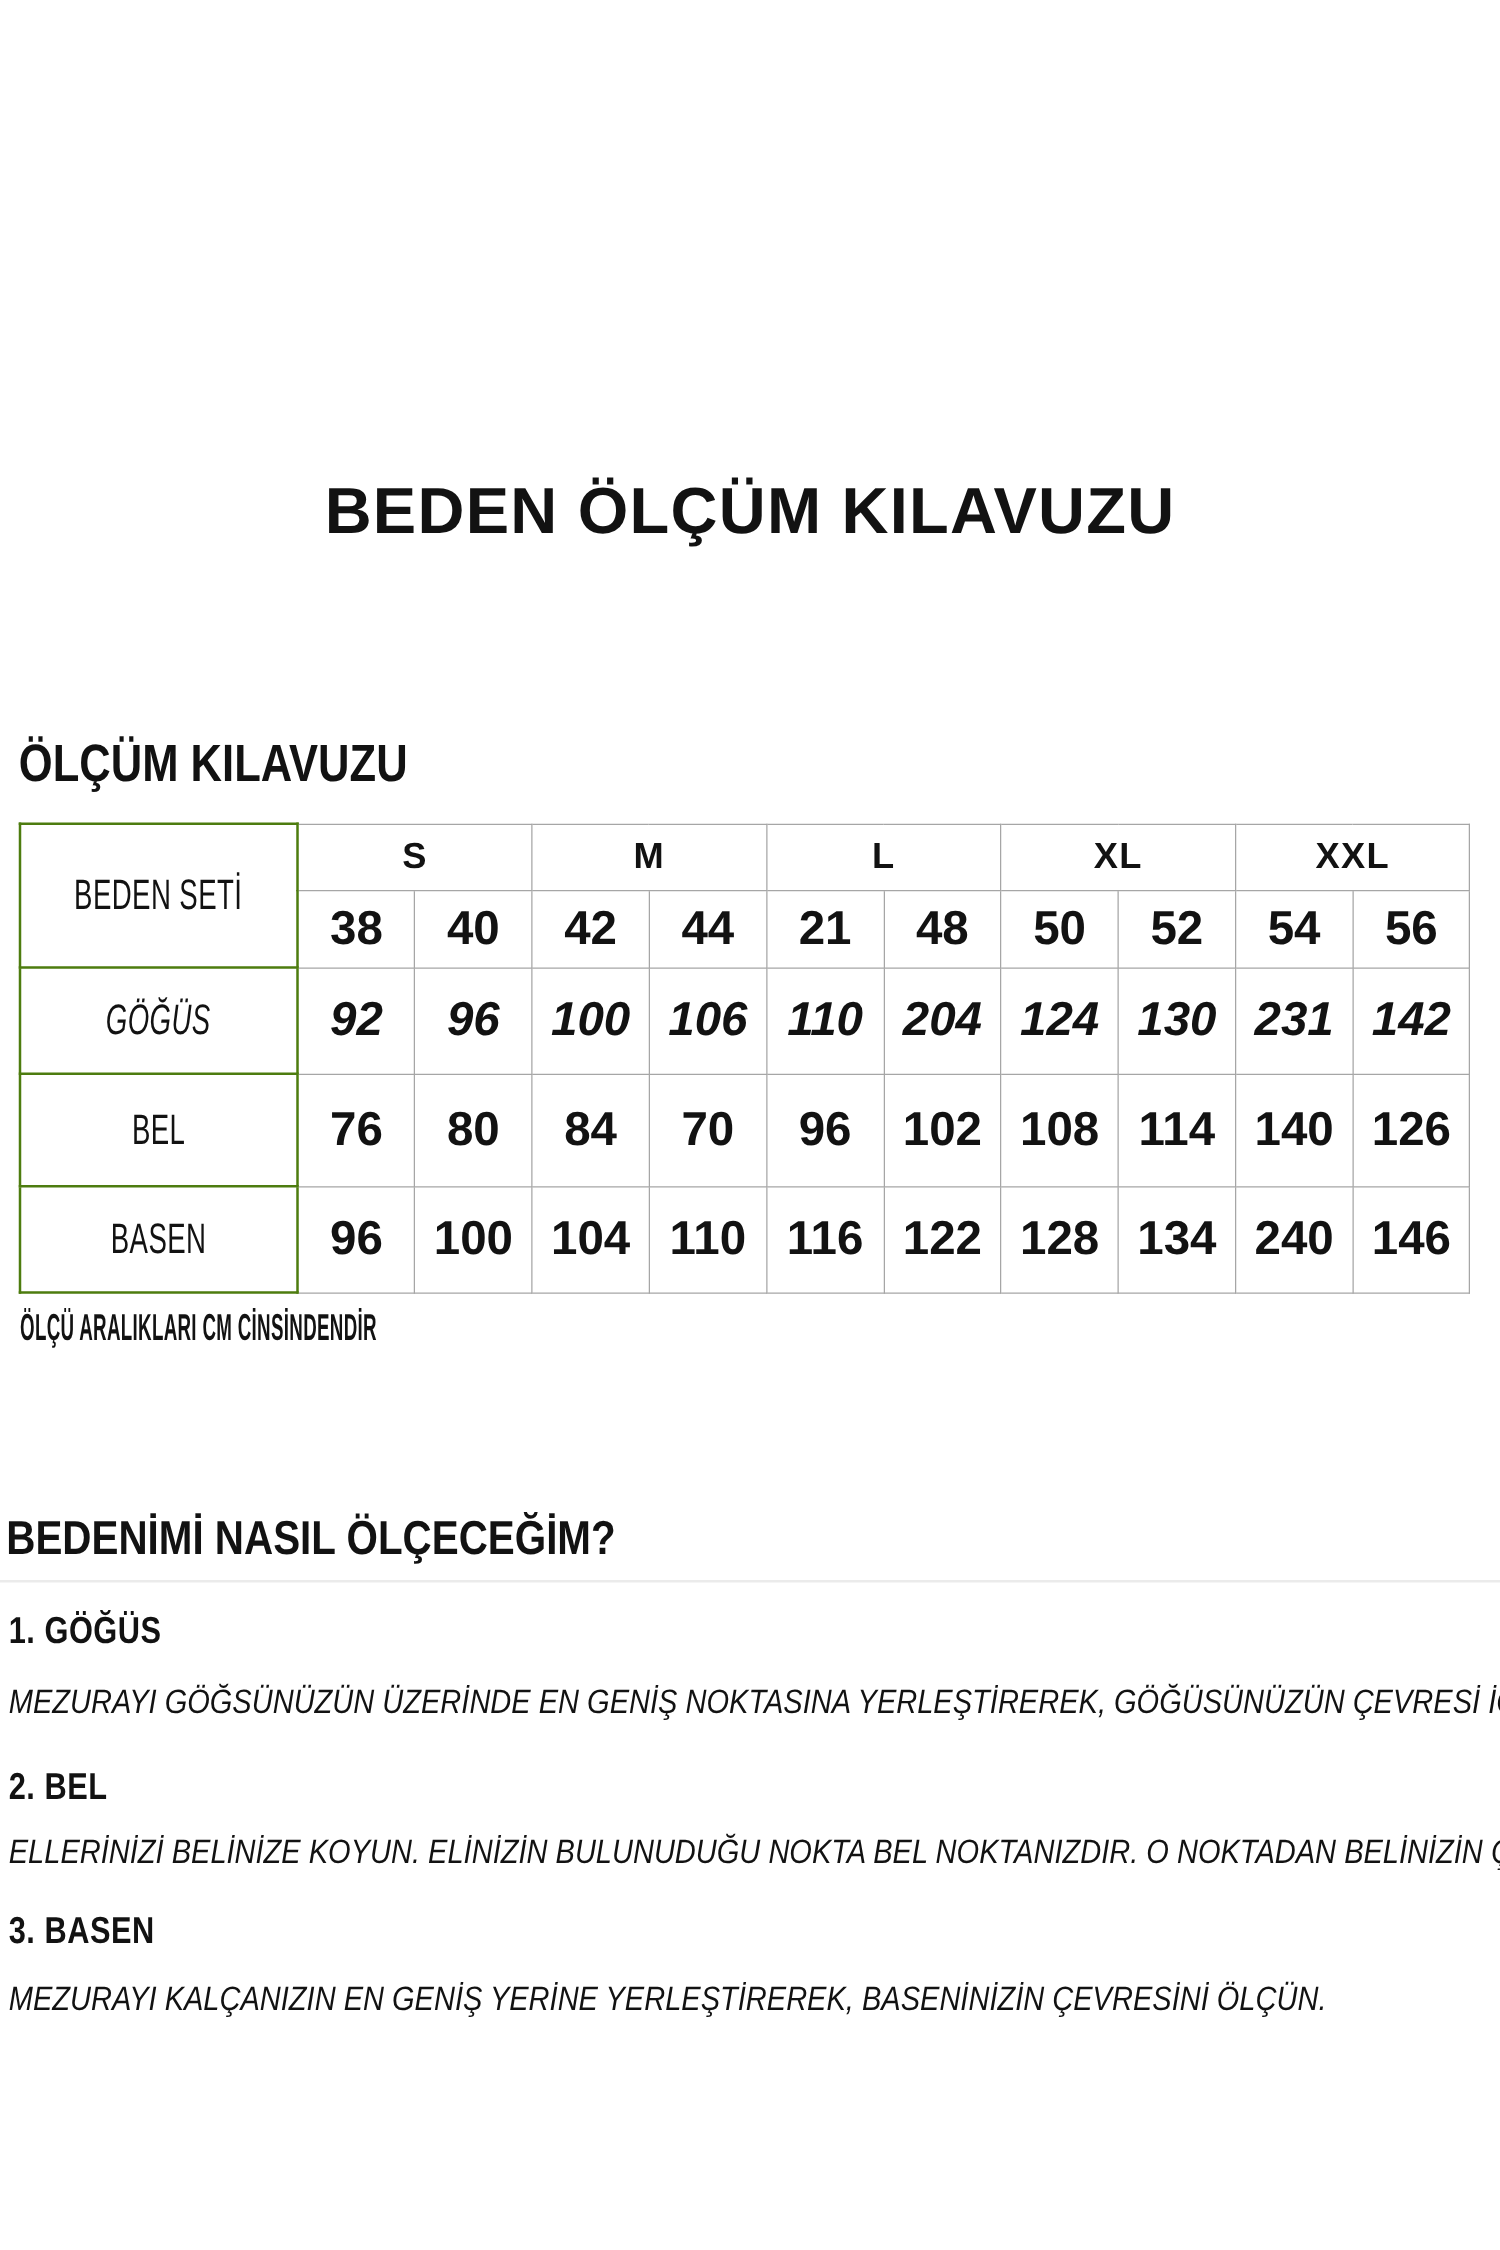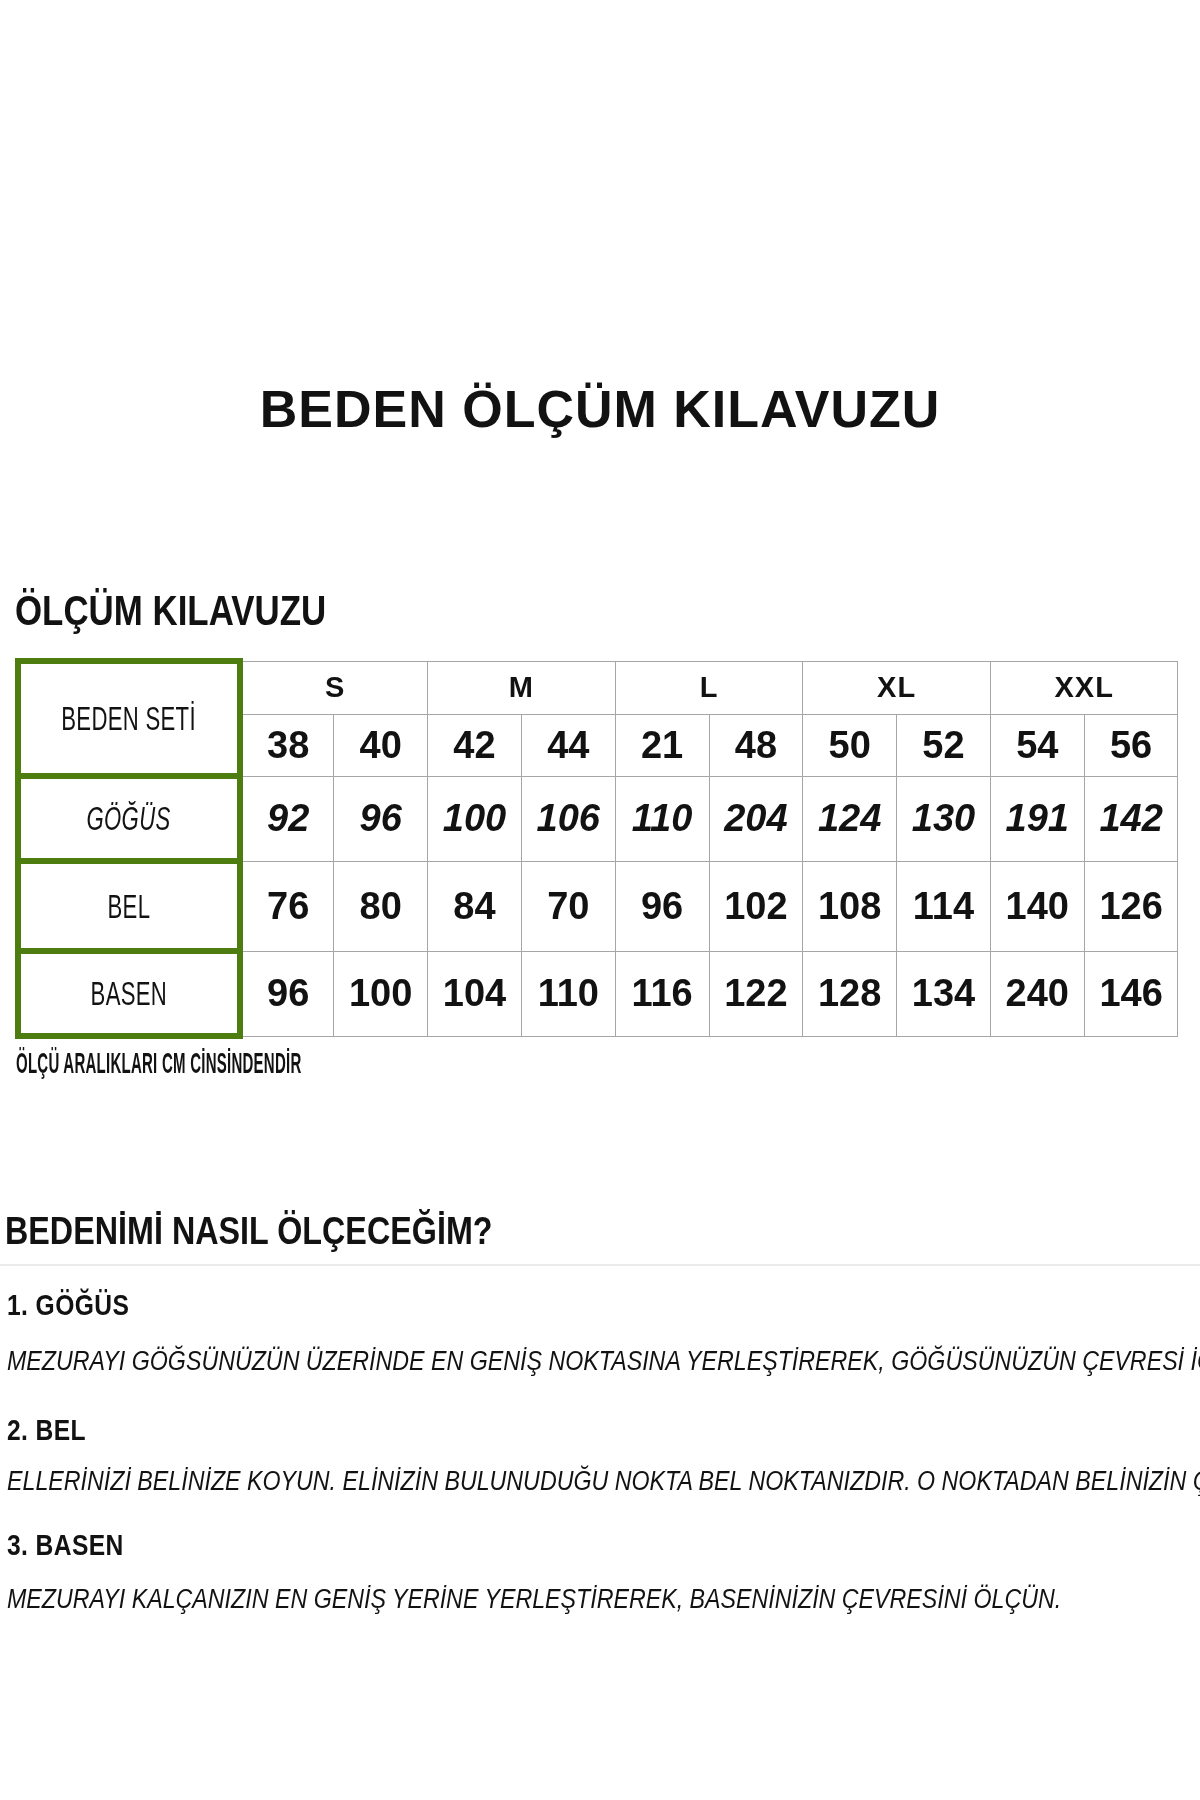--- a/index.html
+++ b/index.html
@@ -33,21 +33,21 @@
 
   
   .size-table-wrap { position:absolute; top:658px; left:15px; width:1160px; }
   table.size-table {
     border-collapse:collapse; table-layout:fixed; width:1160px;
   }
   table.size-table td {
     border:1px solid #a6a6a6; text-align:center; vertical-align:middle;
     padding:0; overflow:hidden;
   }
-  table.size-table td.lbl { border:6px solid #4d7c0f; }
+  table.size-table td.lbl { border:2px solid #4d7c0f; }
   col.c-label { width:222px; }
   col.c-size  { width:93.8px; }
   tr.r-letters { height:53px; }
   tr.r-nums    { height:62px; }
   tr.r-d1 { height:85px;font-style:italic; }
   tr.r-d2 { height:90px; }
   tr.r-d3 { height:85px; }
   .grp { font-size:29px; font-weight:bold; letter-spacing:1px; }
   .num { font-size:38px; font-weight:bold; }
   .cond {
@@ -132,21 +132,21 @@
             <span class="cond">GÖĞÜS</span>
           </td>
           <td class="num">92</td>
           <td class="num">96</td>
           <td class="num">100</td>
           <td class="num">106</td>
           <td class="num">110</td>
           <td class="num">204</td>
           <td class="num">124</td>
           <td class="num">130</td>
-          <td class="num">191</td>
+          <td class="num">231</td>
           <td class="num">142</td>
         </tr>
         <tr class="r-d2">
           <td class="lbl">
             <span class="cond">BEL</span>
           </td>
           <td class="num">76</td>
           <td class="num">80</td>
           <td class="num">84</td>
           <td class="num">70</td>

